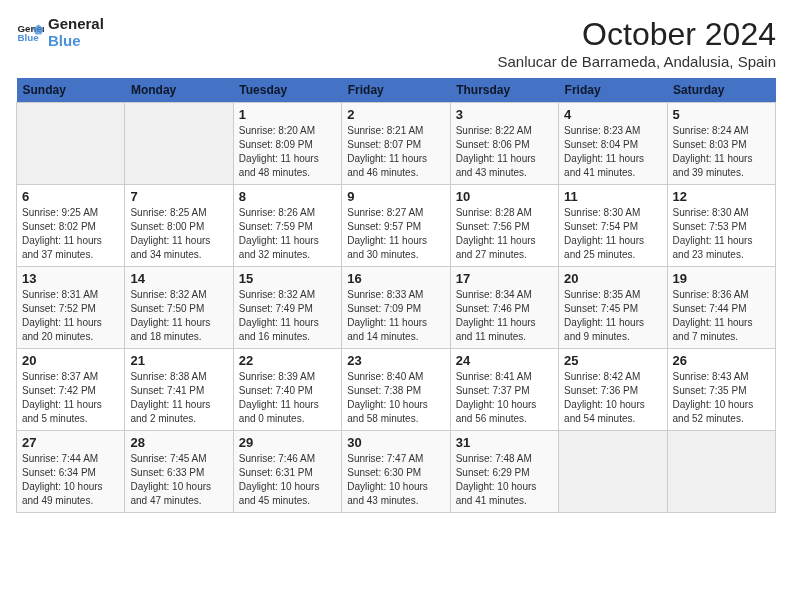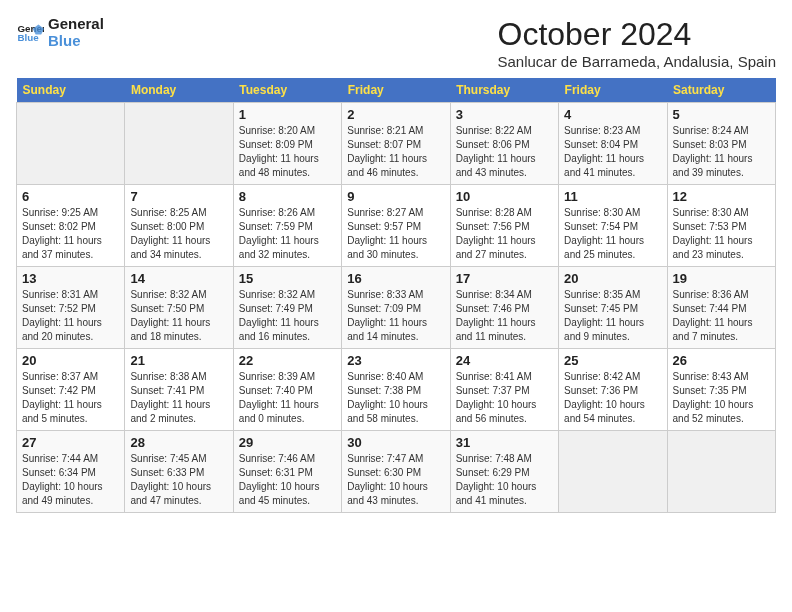--- a/index.html
+++ b/index.html
@@ -19,40 +19,40 @@
     .logo {
       display: flex;
       align-items: center;
       gap: 4px;
     }
     .logo-icon {
       width: 28px;
       height: 28px;
     }
     .title-block {
-      text-align: left;
+      text-align: right;
     }
     .month-title {
       font-size: 32px;
       color: #222;
       font-weight: normal;
     }
     .location-title {
       font-size: 15px;
       color: #333;
       font-weight: normal;
     }
     table {
       width: 100%;
       border-collapse: collapse;
       font-size: 11px;
     }
     thead tr th {
       background: #4472C4;
-      color: #fde047;
+      color: #0f172a;
       text-align: left;
       padding: 5px 6px;
       font-size: 12px;
       font-weight: bold;
       margin-top: 40px;
     }
     tbody tr td {
       border: 1px solid #ccc;
       vertical-align: top;
       padding: 4px 5px;

